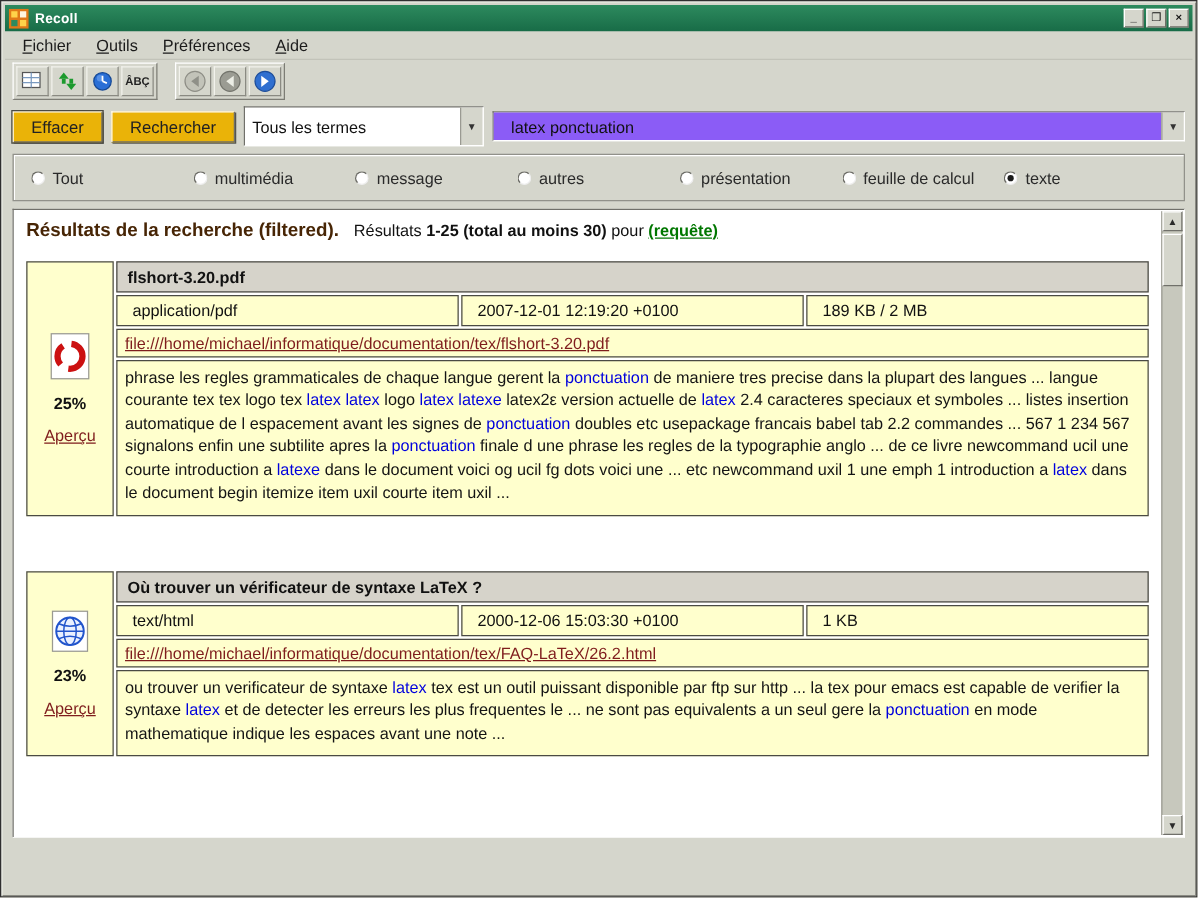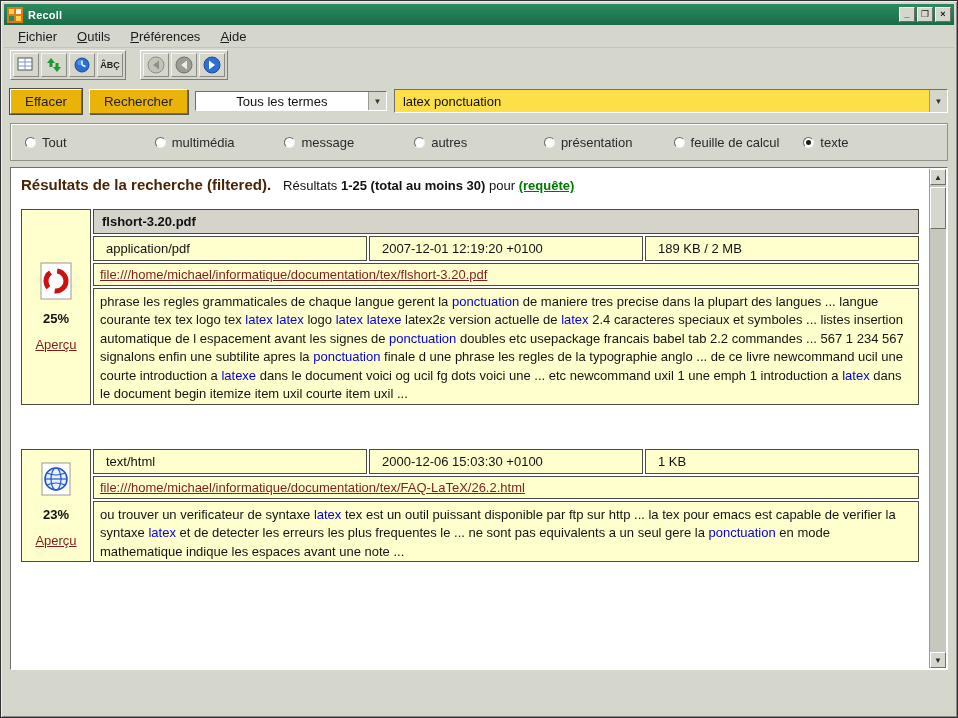--- a/index.html
+++ b/index.html
@@ -28,27 +28,27 @@
   .tb-group { display:flex; gap:2px; padding:2px; border:1px solid; border-color:#fff #7d7d75 #7d7d75 #fff; }
   .tb-btn { width:26px; height:24px; display:flex; align-items:center; justify-content:center;
             background:#d5d6cc; border:1px solid; border-color:#f2f2ec #8a8a82 #8a8a82 #f2f2ec; }
   .abc { font-size:9px; font-weight:bold; color:#222; letter-spacing:0; }
 
   
   .searchrow { display:flex; align-items:center; gap:7px; margin:7px 6px 0 6px; height:26px; }
   .btn { height:25px; padding:0 14px; background:#eab308; color:#222;
          border:1px solid; border-color:#fff #70706a #70706a #fff; box-shadow:1px 1px 0 #55554f; }
   .btn.default { outline:1px solid #4a4a44; }
-  .combo { width:192px; height:20px; background:#fff; border:1px solid; border-color:#70706a #fff #fff #70706a;
-           display:flex; align-items:center;text-align:center; }
+  .combo { width:192px; height:32px; background:#fff; border:1px solid; border-color:#70706a #fff #fff #70706a;
+           display:flex; align-items:center; }
   .combo-text { flex:1; padding:0 6px; color:#111; white-space:nowrap; overflow:hidden; }
   .combo-arrow { width:18px; height:100%; background:#d5d6cc; border-left:1px solid #9a9a92;
                  display:flex; align-items:center; justify-content:center; font-size:8px; color:#333; flex:none;}
   .query-wrap { flex:1; height:24px; display:flex; border:1px solid; border-color:#70706a #fff #fff #70706a; background:#fff; }
-  .query-input { flex:1; border:none; outline:none; padding:0 8px; font:13px "Liberation Sans",sans-serif; color:#111; background:#fde047; }
+  .query-input { flex:1; border:none; outline:none; padding:0 14px; font:13px "Liberation Sans",sans-serif; color:#111; background:#8b5cf6; }
 
   
   .filters { margin:9px 6px 6px 6px; height:38px; display:flex; align-items:center; padding:0 14px;
              border:1px solid #91918a; box-shadow:inset 1px 1px 0 #ffffff; }
   .filter { flex:1; display:flex; align-items:center; gap:6px; color:#2a2a2a; cursor:default; }
   .radio { width:11px; height:11px; border-radius:50%; background:#fff; flex:none;
            border:1px solid; border-color:#6a6a64 #eee #eee #6a6a64; position:relative; }
   .radio.sel::after { content:""; position:absolute; left:2px; top:2px; width:5px; height:5px;
                       border-radius:50%; background:#1a1a1a; }
 
@@ -65,21 +65,21 @@
   .result-left { width:70px; flex:none; margin-right:2px; background:#ffffcd; border:1px solid #4a4a44;
                  display:flex; flex-direction:column; align-items:center; justify-content:center; gap:11px; }
   .pct { font-weight:bold; color:#111; }
   .link { color:#7f1d1d; text-decoration:underline; }
   .result-main { flex:1; display:flex; flex-direction:column; gap:2px; min-width:0; }
   .cell { border:1px solid #4a4a44; background:#ffffcd; }
   .r-title { background:#d6d3ca; font-weight:bold; color:#111; padding:4px 8px; }
   .r-meta { display:grid; grid-template-columns:1fr 1fr 1fr; gap:2px; }
   .r-meta .cell { text-align:left; padding:4px 12px; color:#111; }
   .r-url { padding:3px 6px; overflow:hidden; white-space:nowrap; }
-  .r-abstract { padding:4px 6px 0 6px; color:#141414; line-height:1.42; }
+  .r-abstract { padding:4px 6px 8px 6px; color:#141414; line-height:1.42; }
   .hl { color:#0000dd; }
   .gap { height:36px; }
 
   
   .sb { position:absolute; top:1px; right:1px; bottom:1px; width:17px; background:#c7c8bd;
         border-left:1px solid #9a9a92; }
   .sb-btn { position:absolute; left:0; width:16px; height:16px; background:#d5d6cc; text-align:center;
             font-size:8px; line-height:15px; color:#2b2b2b;
             border:1px solid; border-color:#fff #70706a #70706a #fff; }
   .sb-up { top:0; } .sb-down { bottom:0; }
@@ -254,20 +254,21 @@
           <circle cx="17" cy="17" r="11" fill="#eaf1ff" stroke="#2255cc" stroke-width="1.6"></circle>
           <ellipse cx="17" cy="17" rx="5" ry="11" fill="none" stroke="#2255cc" stroke-width="1.2"></ellipse>
           <line x1="6" y1="17" x2="28" y2="17" stroke="#2255cc" stroke-width="1.2"></line>
           <path d="M8 11 Q17 15 26 11" fill="none" stroke="#2255cc" stroke-width="1.2"></path>
           <path d="M8 23 Q17 19 26 23" fill="none" stroke="#2255cc" stroke-width="1.2"></path>
         </svg>
         <span class="pct">23%</span>
         <a class="link">Aperçu</a>
       </div>
       <div class="result-main">
+        <div class="cell r-title">Où trouver un vérificateur de syntaxe LaTeX ?</div>
         <div class="r-meta">
           <div class="cell">text/html</div>
           <div class="cell">2000-12-06 15:03:30 +0100</div>
           <div class="cell">1 KB</div>
         </div>
         <div class="cell r-url"><a class="link">file:///home/michael/informatique/documentation/tex/FAQ-LaTeX/26.2.html</a></div>
         <div class="cell r-abstract"><span>ou trouver un verificateur de syntaxe </span><span class="hl">latex</span><span> tex est un outil puissant disponible par ftp sur http ... la tex pour emacs est capable de verifier la syntaxe </span><span class="hl">latex</span><span> et de detecter les erreurs les plus frequentes le ... ne sont pas equivalents a un seul gere la </span><span class="hl">ponctuation</span><span> en mode mathematique indique les espaces avant une note ...</span></div>
       </div>
     </div>
 

